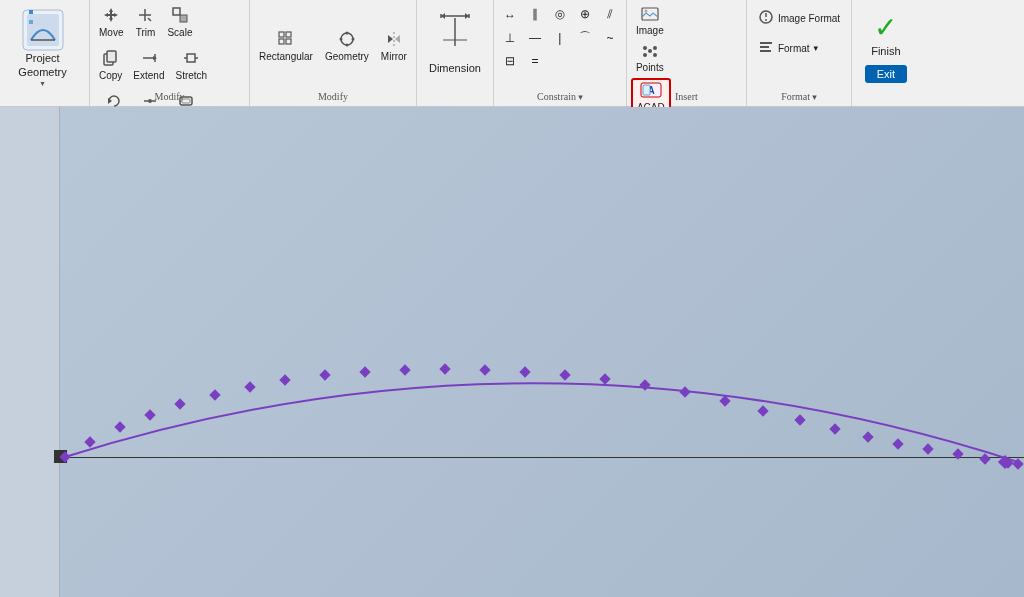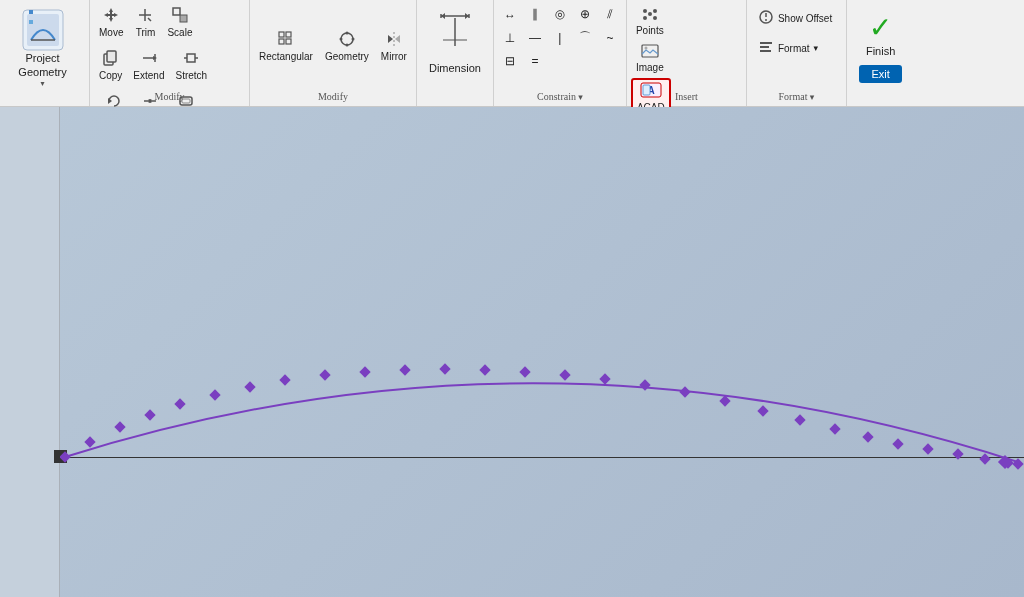--- a/index.html
+++ b/index.html
@@ -417,40 +417,40 @@
       </div>
     </div>
     <span class="sec-label dropdown-arrow">Constrain</span>
   </div>
 
   <div class="insert-section" style="position:relative;min-width:120px;">
     <div class="row-btns">
       <div class="ribbon-btn">
         <span>
           <svg width="18" height="14" viewBox="0 0 18 14">
+              <rect x="1" y="1" width="16" height="12" rx="1" fill="none" stroke="#555" stroke-width="1.2"></rect>
+              <circle cx="5" cy="4" r="1.5" fill="#aaa"></circle>
+              <polyline points="1,10 5,6 9,9 12,6 17,10" fill="none" stroke="#6699cc" stroke-width="1.2"></polyline>
+            </svg>
+        </span>
+        <span class="label">Image</span>
+      </div>
+    </div>
+    <div class="row-btns">
+      <div class="ribbon-btn">
+        <span>
+          <svg width="18" height="14" viewBox="0 0 18 14">
               <circle cx="4" cy="4" r="2" fill="#555"></circle>
               <circle cx="9" cy="7" r="2" fill="#555"></circle>
               <circle cx="14" cy="4" r="2" fill="#555"></circle>
               <circle cx="4" cy="11" r="2" fill="#555"></circle>
               <circle cx="14" cy="11" r="2" fill="#555"></circle>
             </svg>
         </span>
         <span class="label">Points</span>
-      </div>
-    </div>
-    <div class="row-btns">
-      <div class="ribbon-btn">
-        <span>
-          <svg width="18" height="14" viewBox="0 0 18 14">
-              <rect x="1" y="1" width="16" height="12" rx="1" fill="none" stroke="#555" stroke-width="1.2"></rect>
-              <circle cx="5" cy="4" r="1.5" fill="#aaa"></circle>
-              <polyline points="1,10 5,6 9,9 12,6 17,10" fill="none" stroke="#6699cc" stroke-width="1.2"></polyline>
-            </svg>
-        </span>
-        <span class="label">Image</span>
       </div>
     </div>
     <div class="row-btns">
       <div class="ribbon-btn acad-btn-highlighted">
         <span>
           <svg width="22" height="16" viewBox="0 0 22 16">
             <rect x="1" y="1" width="20" height="14" rx="2" fill="#f8f0ff" stroke="#cc0000" stroke-width="1"></rect>
             <text x="11" y="12" text-anchor="middle" font-size="10" font-weight="bold" fill="#2244aa" font-family="Arial">A</text>
             <rect x="3" y="3" width="7" height="10" rx="1" fill="#ddeeff" stroke="#4488cc" stroke-width="0.8"></rect>
           </svg>
@@ -464,21 +464,21 @@
   <div class="format-section" style="position:relative;min-width:100px;">
     <div class="row-btns">
       <div class="ribbon-btn" style="flex-direction:row;gap:4px;padding:4px 6px;">
         <span>
           <svg width="16" height="16" viewBox="0 0 16 16">
               <circle cx="8" cy="8" r="6" fill="none" stroke="#555" stroke-width="1.5"></circle>
               <line x1="8" y1="4" x2="8" y2="8" stroke="#555" stroke-width="1.5"></line>
               <circle cx="8" cy="11" r="1" fill="#555"></circle>
             </svg>
         </span>
-        <span class="label">Show Offset</span>
+        <span class="label">Image Format</span>
       </div>
     </div>
     <div class="row-btns">
       <div class="ribbon-btn" style="flex-direction:row;gap:4px;padding:4px 6px;">
         <span>
           <svg width="16" height="16" viewBox="0 0 16 16">
               <rect x="2" y="3" width="12" height="2" fill="#555"></rect>
               <rect x="2" y="7" width="9" height="2" fill="#555"></rect>
               <rect x="2" y="11" width="11" height="2" fill="#555"></rect>
             </svg>

